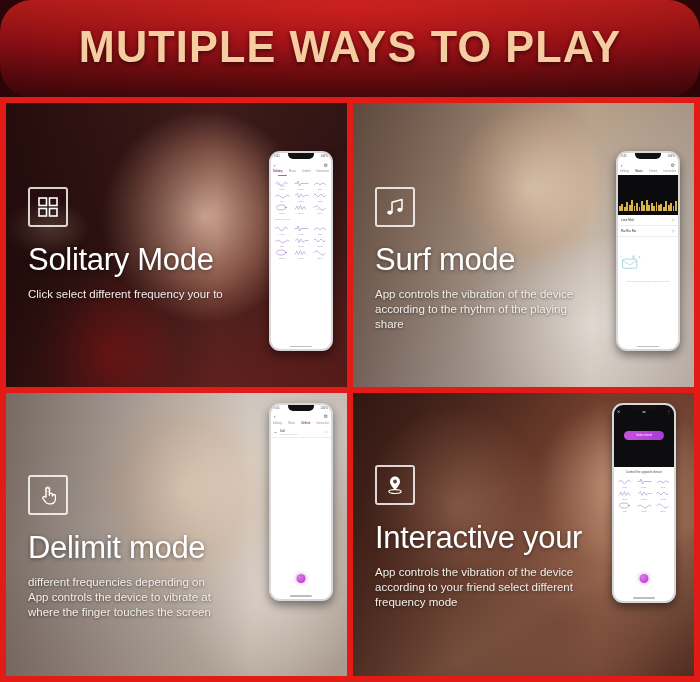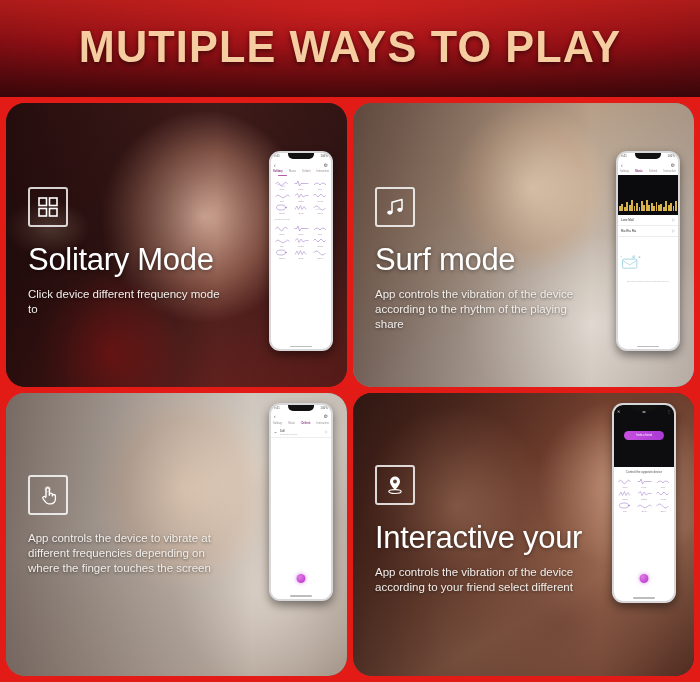--- a/index.html
+++ b/index.html
@@ -9,20 +9,21 @@
     background:#2a0406;
   }
   .poster{position:relative;width:700px;height:682px;overflow:hidden;background:#2b0507;}
 
   
   .header{
     position:absolute;left:0;top:0;width:700px;height:97px;
     background:
       radial-gradient(120% 180% at 50% 10%, #b7171b 0%, #8e0f14 38%, #5e0a10 70%, #3c060a 100%);
     overflow:hidden;
+    border-radius:32px;
   }
   .header:before{
     content:"";position:absolute;inset:0;
     background:linear-gradient(180deg, rgba(255,60,40,.30) 0%, rgba(0,0,0,0) 45%, rgba(0,0,0,.45) 100%);
   }
   .header-title{
     position:absolute;left:0;right:0;top:18px;
     text-align:center;
     font-size:45px;line-height:58px;
     font-weight:bold;
@@ -40,21 +41,20 @@
     display:grid;
     grid-template-columns:1fr 1fr;
     grid-template-rows:1fr 1fr;
     gap:6px;
     padding:6px;
     box-sizing:border-box;
   }
   .panel{
     position:relative;overflow:hidden;
     background:#3a2a28;
-    border-radius:19px;
   }
 
   
   .photo{position:absolute;inset:0;}
 
   .photo-a{
     background:
       radial-gradient(42% 52% at 58% 40%, rgba(236,190,168,.92) 0%, rgba(198,136,110,.55) 45%, rgba(60,20,18,.15) 72%),
       radial-gradient(18% 14% at 12% 44%, rgba(255,226,190,.55), rgba(255,200,150,0) 70%),
       radial-gradient(30% 40% at 30% 88%, rgba(190,28,26,.85), rgba(120,14,14,0) 70%),
@@ -258,21 +258,21 @@
         <div class="mode-icon">
           <svg width="22" height="22" viewBox="0 0 22 22">
             <rect x="2" y="2" width="7.5" height="7.5" fill="none" stroke="#ffffff" stroke-width="1.6"></rect>
             <rect x="12.5" y="2" width="7.5" height="7.5" fill="none" stroke="#ffffff" stroke-width="1.6"></rect>
             <rect x="2" y="12.5" width="7.5" height="7.5" fill="none" stroke="#ffffff" stroke-width="1.6"></rect>
             <rect x="12.5" y="12.5" width="7.5" height="7.5" fill="none" stroke="#ffffff" stroke-width="1.6"></rect>
           </svg>
         </div>
         <h2 class="mode-title">Solitary Mode</h2>
         <p class="mode-desc">
-          <span>Click device different frequency mode to</span>
+          <span>Click select different frequency your to</span>
         </p>
       </div>
 
       <div class="phone" style="top:48px;">
         <div class="phone-frame">
           <div class="phone-inner">
             <div class="notch"></div>
             <div class="statusbar">
               <span class="sb-l">9:41</span>
               <span class="sb-r">100%</span>
@@ -502,23 +502,24 @@
 
       <div class="copy copy-c">
         <div class="mode-icon">
           <svg width="22" height="22" viewBox="0 0 22 22">
             <path d="M9 12.5 V5.4 a1.7 1.7 0 0 1 3.4 0 V11" fill="none" stroke="#ffffff" stroke-width="1.4" stroke-linecap="round"></path>
             <path d="M12.4 11 v-.4 a1.5 1.5 0 0 1 3 0 V12" fill="none" stroke="#ffffff" stroke-width="1.3" stroke-linecap="round"></path>
             <path d="M15.4 12 a1.5 1.5 0 0 1 3 0 v3.2 a4.6 4.6 0 0 1 -4.6 4.6 h-2.1 a4 4 0 0 1 -3.1 -1.6 L6 14.6 a1.4 1.4 0 0 1 2.2 -1.7 L9 13.9" fill="none" stroke="#ffffff" stroke-width="1.3" stroke-linejoin="round"></path>
             <circle cx="10.7" cy="5.2" r="2.6" fill="none" stroke="#ffffff" stroke-width=".8" opacity=".55"></circle>
           </svg>
         </div>
+        <h2 class="mode-title">Delimit mode</h2>
         <p class="mode-desc">
+          <span>different frequencies depending on</span>
           <span>App controls the device to vibrate at</span>
-          <span>different frequencies depending on</span>
           <span>where the finger touches the screen</span>
         </p>
       </div>
 
       <div class="phone" style="top:10px;">
         <div class="phone-frame" style="height:198px">
           <div class="phone-inner" style="display:flex;flex-direction:column">
             <div class="notch"></div>
             <div class="statusbar">
               <span class="sb-l">9:41</span>
@@ -559,20 +560,21 @@
           <svg width="22" height="22" viewBox="0 0 22 22">
             <path d="M11 2.6 a5 5 0 0 0 -5 5 c0 3.7 5 8.6 5 8.6 s5 -4.9 5 -8.6 a5 5 0 0 0 -5 -5 z" fill="#ffffff"></path>
             <circle cx="11" cy="7.5" r="1.9" fill="#5c4038"></circle>
             <ellipse cx="11" cy="17.6" rx="6.2" ry="1.9" fill="none" stroke="#ffffff" stroke-width="1.2"></ellipse>
           </svg>
         </div>
         <h2 class="mode-title">Interactive your</h2>
         <p class="mode-desc">
           <span>App controls the vibration of the device</span>
           <span>according to your friend select different</span>
+          <span>frequency mode</span>
         </p>
       </div>
 
       <div class="phone" style="top:10px;right:18px;">
         <div class="phone-frame" style="height:200px">
           <div class="phone-inner dark" style="display:flex;flex-direction:column;background:#fff">
             <div class="notch"></div>
             <div class="dark-top">
               <span class="tl">✕</span>
               <span class="tm">☰</span>

